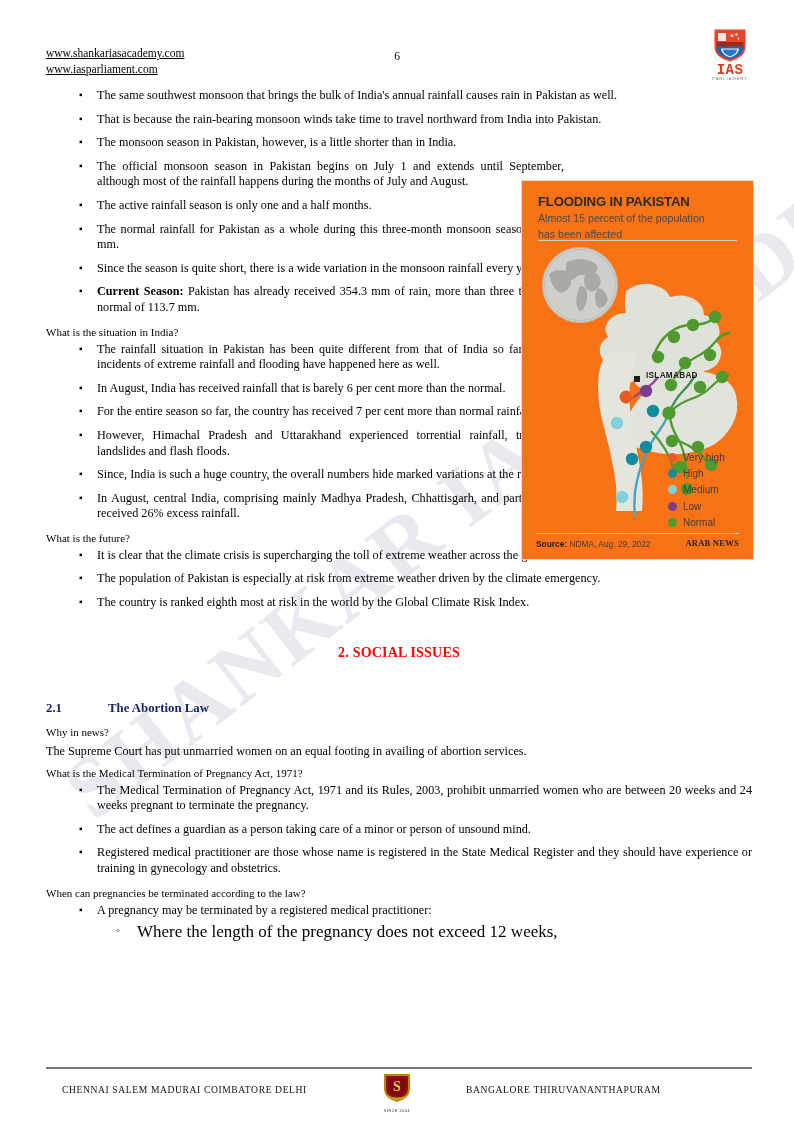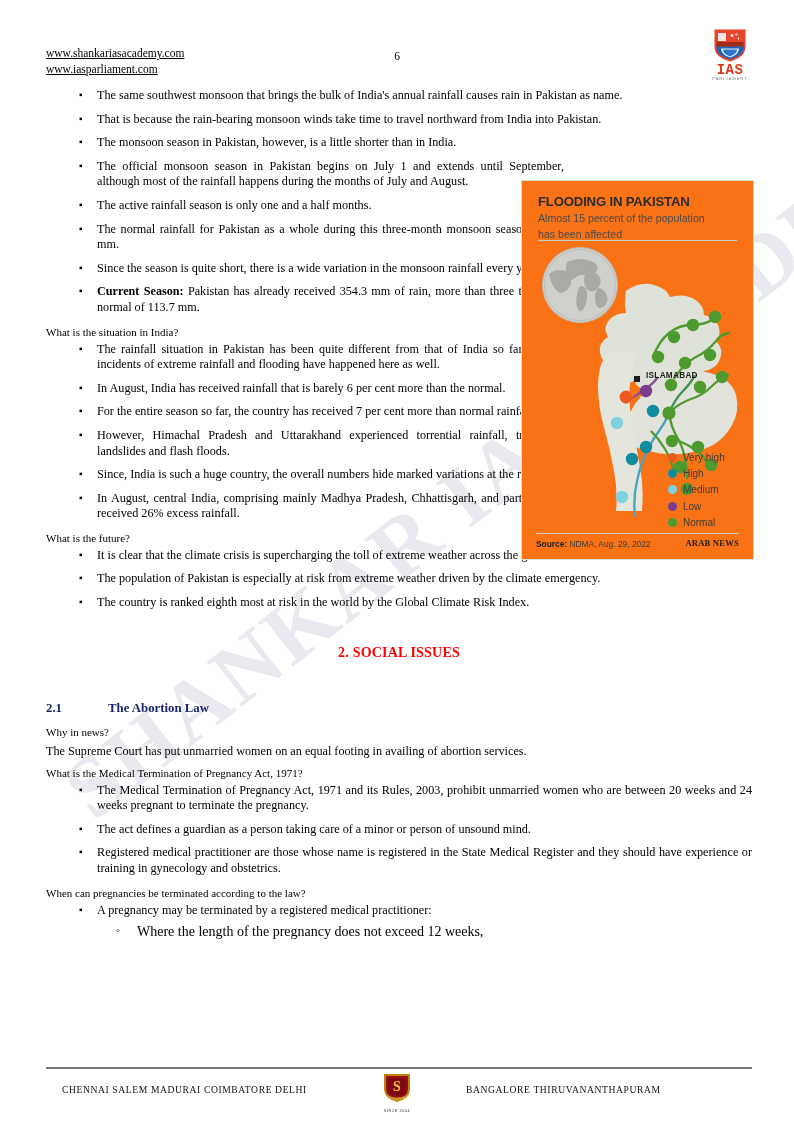--- a/index.html
+++ b/index.html
@@ -147,21 +147,21 @@
   }
   ul.bl > li.nojust { text-align: left; }
 
   ul.sub {
     list-style: none;
     margin: 6px 0 0 0; padding: 0;
   }
   ul.sub > li {
     position: relative;
     padding-left: 40px;
-    font-size: 14px;
+    font-size: 17px;
     line-height: 15.6px;
   }
   ul.sub > li::before {
     content: "\25E6";
     position: absolute;
     left: 19px; top: -1px;
     font-size: 11px;
   }
 
   .bold { font-weight: bold; }
@@ -476,21 +476,21 @@
     </div>
 
     <div class="info-foot-rule"></div>
     <div class="info-source"><b>Source:</b><span> NDMA, Aug. 29, 2022</span></div>
     <div class="info-brand">ARAB NEWS</div>
   </div>
 
   <div class="content">
 
     <ul class="bl">
-      <li>The same southwest monsoon that brings the bulk of India's annual rainfall causes rain in Pakistan as name.</li>
+      <li>The same southwest monsoon that brings the bulk of India's annual rainfall causes rain in Pakistan as well.</li>
       <li>That is because the rain-bearing monsoon winds take time to travel northward from India into Pakistan.</li>
       <li>The monsoon season in Pakistan, however, is a little shorter than in India.</li>
     </ul>
 
     <ul class="bl narrow">
       <li>The official monsoon season in Pakistan begins on July 1 and extends until September, although most of the rainfall happens during the months of July and August.</li>
       <li>The active rainfall season is only one and a half months.</li>
       <li>The normal rainfall for Pakistan as a whole during this three-month monsoon season is 140 mm.</li>
       <li>Since the season is quite short, there is a wide variation in the monsoon rainfall every year.</li>
       <li><span class="bold">Current Season:</span><span> Pakistan has already received 354.3 mm of rain, more than three times the normal of 113.7 mm.</span></li>

